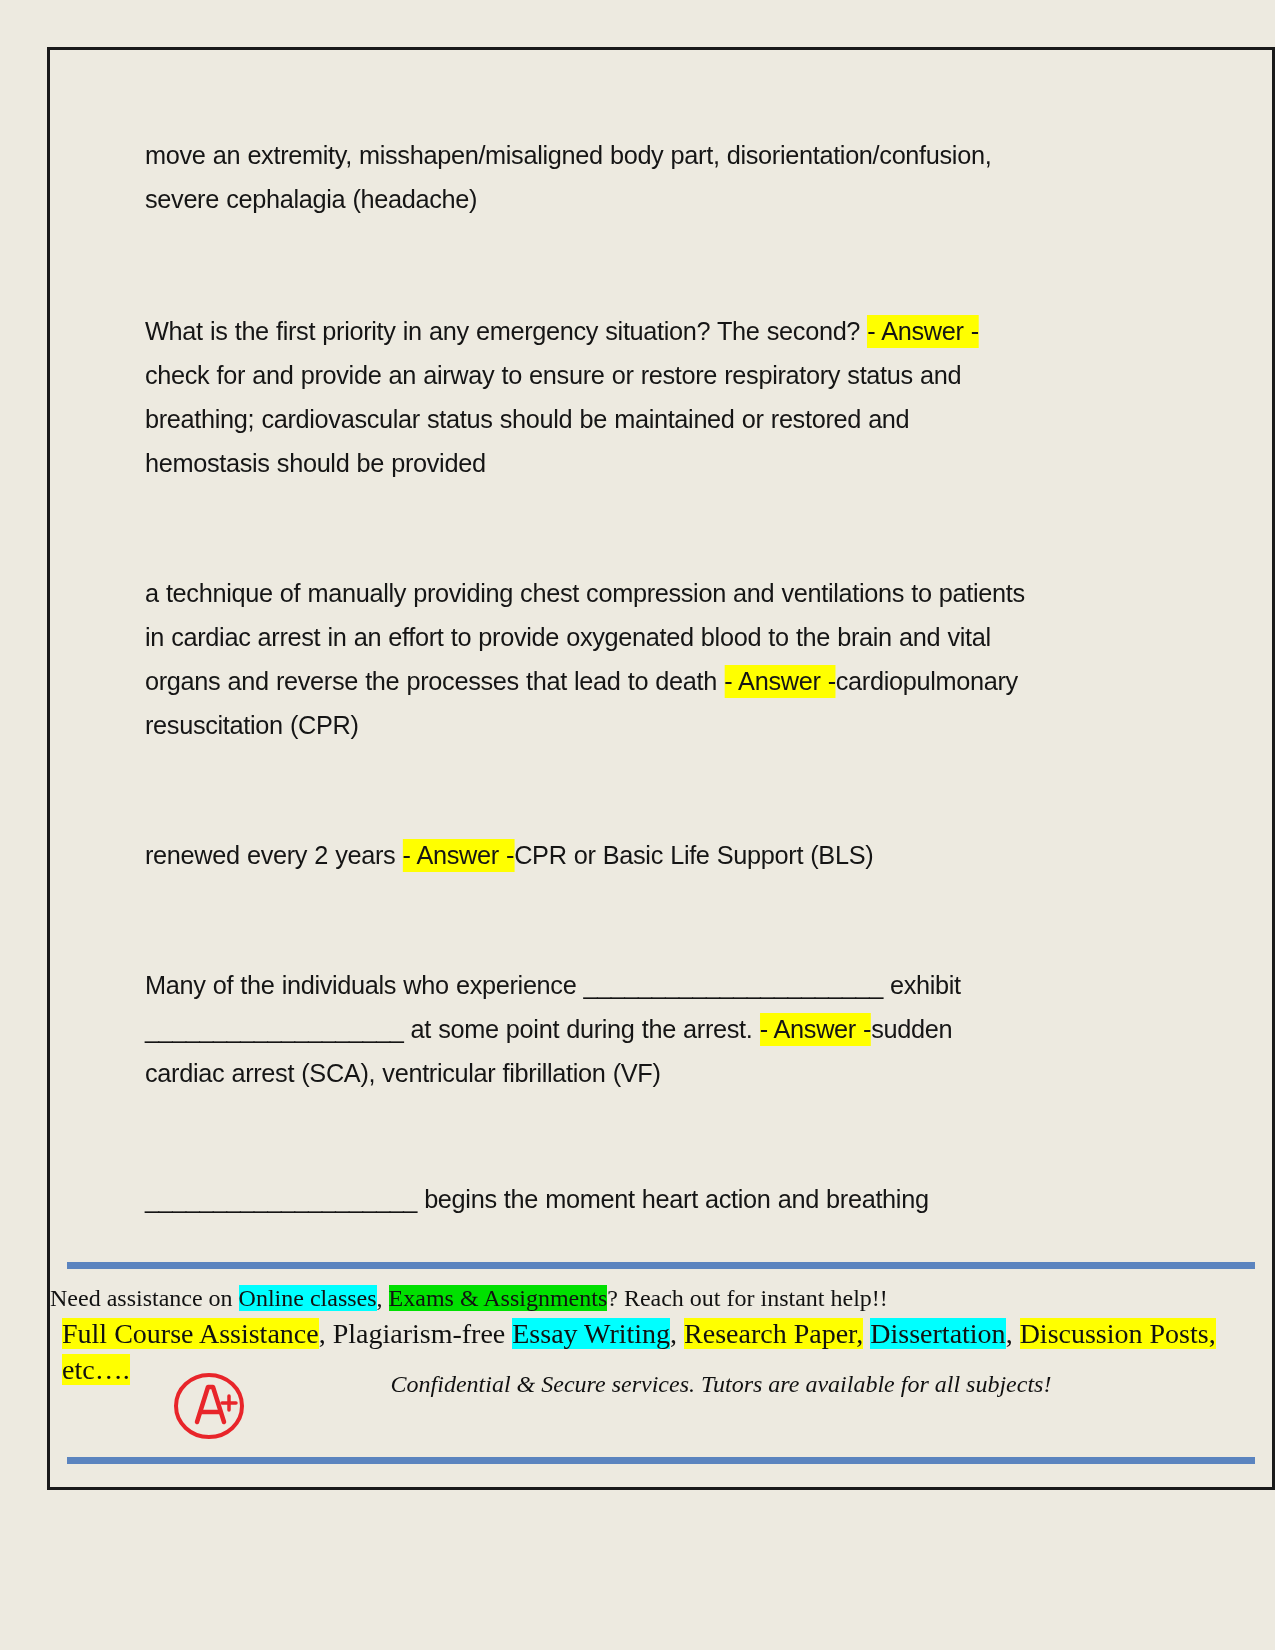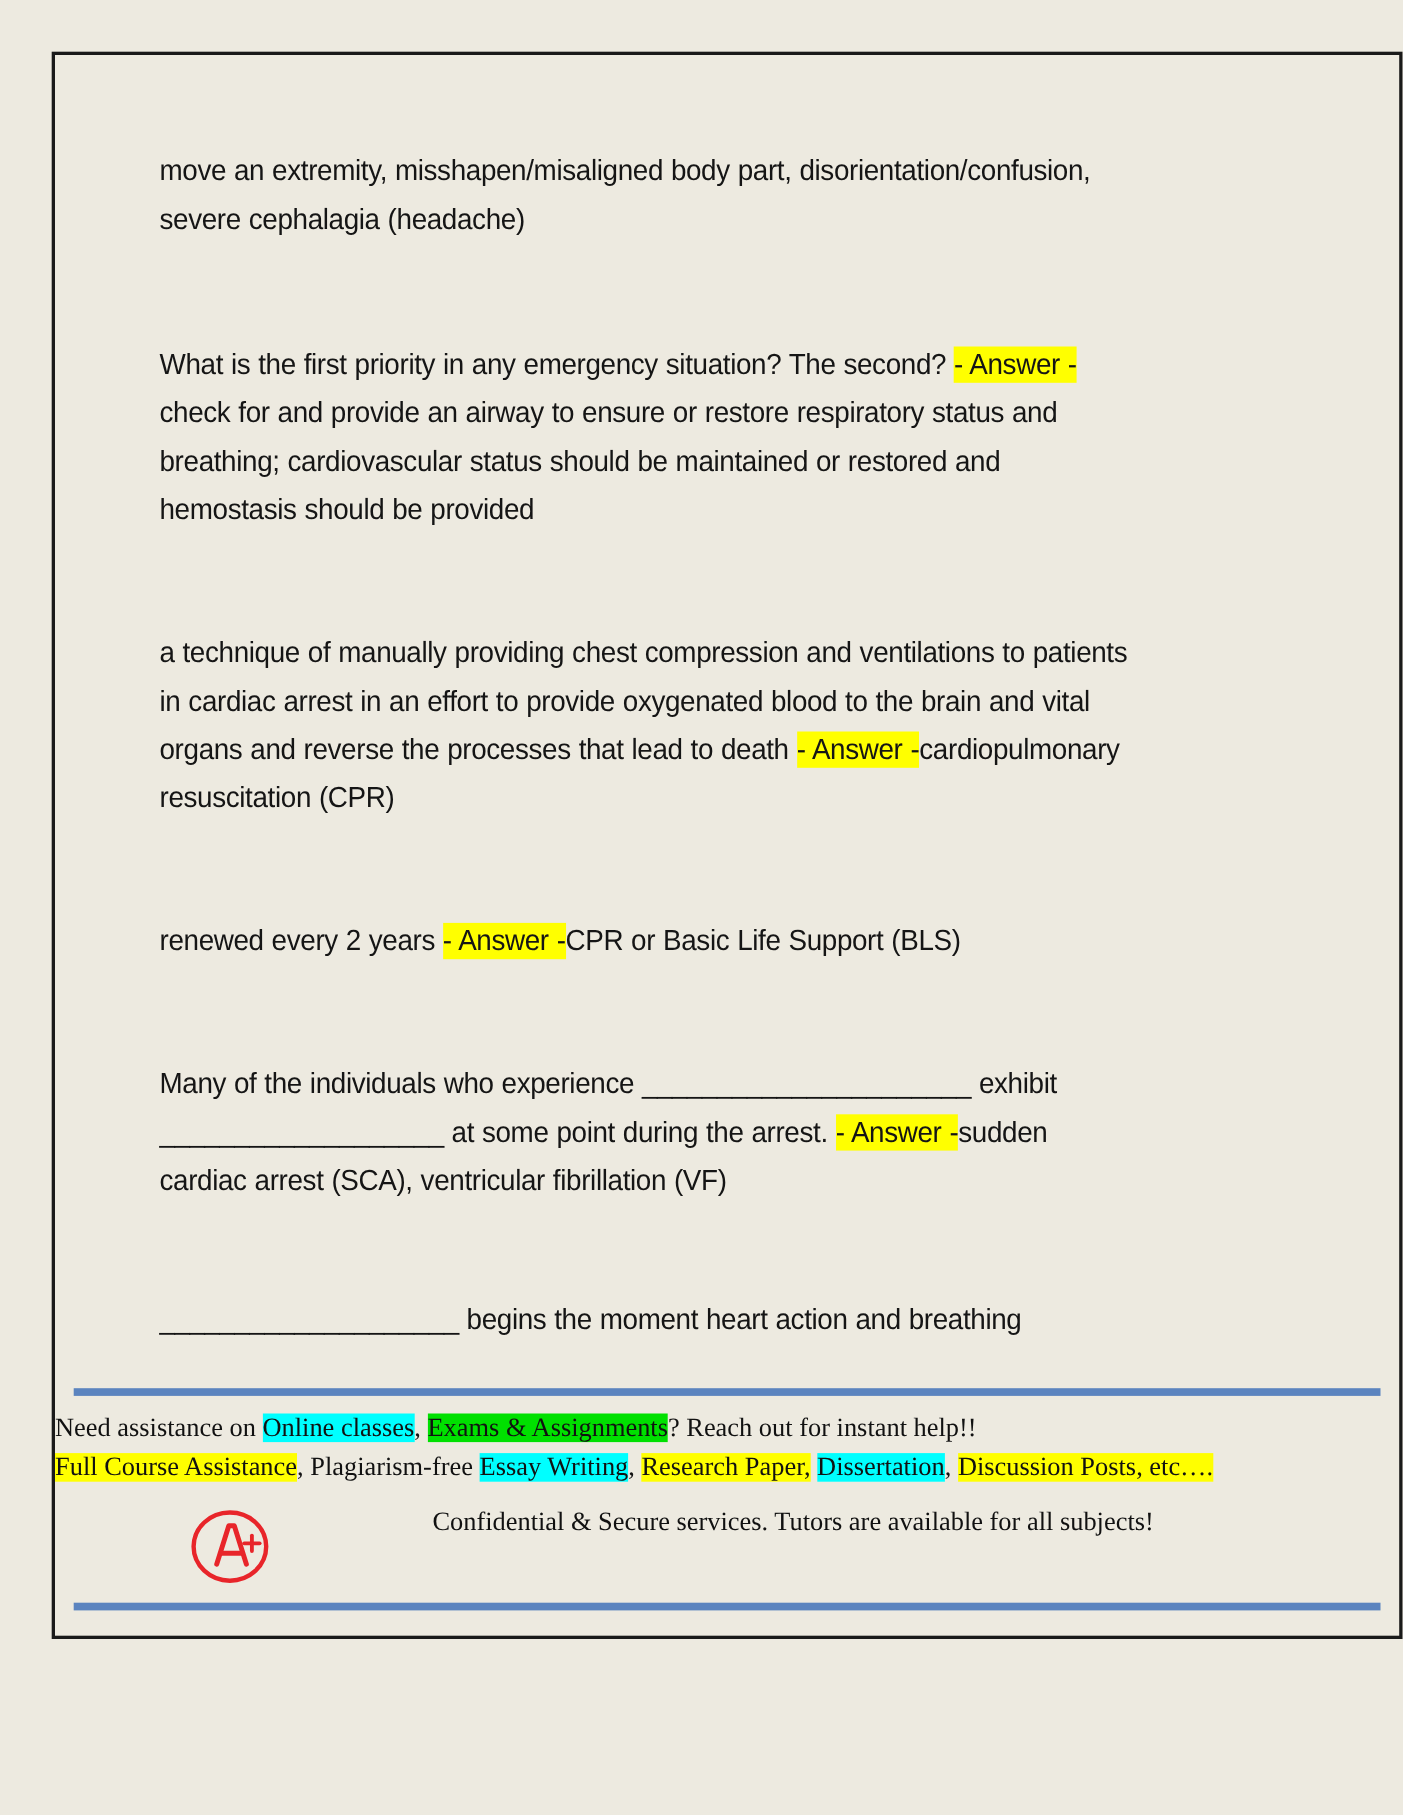--- a/index.html
+++ b/index.html
@@ -80,21 +80,22 @@
     top: 18px;
     left: 0;
     right: 0;
     text-align: left;
     font-family: "Liberation Serif", serif;
     font-size: 24px;
     line-height: 36px;
     color: #111;
   }
   .footer-lines .l2 {
-    font-size: 24px;
+    font-size: 28px;
+    padding-left: 12px;
   }
 
   .hl-cyan { background: #00ffff; }
   .hl-green { background: #00e000; }
   .hl-y { background: #ffff00; }
 
   .footer-bottom {
     position: absolute;
     top: 100px;
     left: 0;
@@ -113,20 +114,21 @@
   .contact {
     position: absolute;
     left: 180px;
     right: 60px;
     top: 4px;
     text-align: center;
     font-family: "Liberation Serif", serif;
     font-size: 24px;
     line-height: 37px;
     color: #111;
+    font-style: italic;
   }
   .email {
     font-family: "Liberation Sans", sans-serif;
     font-weight: bold;
     font-size: 23px;
     background: #ffff00;
     padding: 1px 3px;
     letter-spacing: -0.2px;
   }
 </style>

